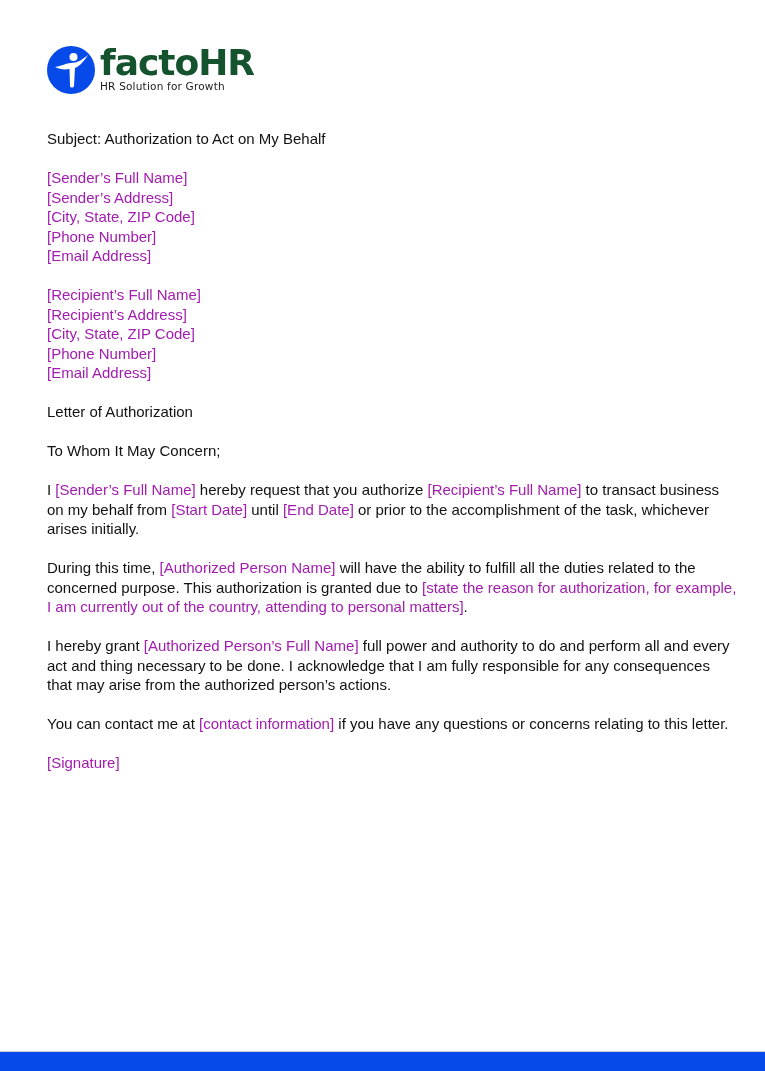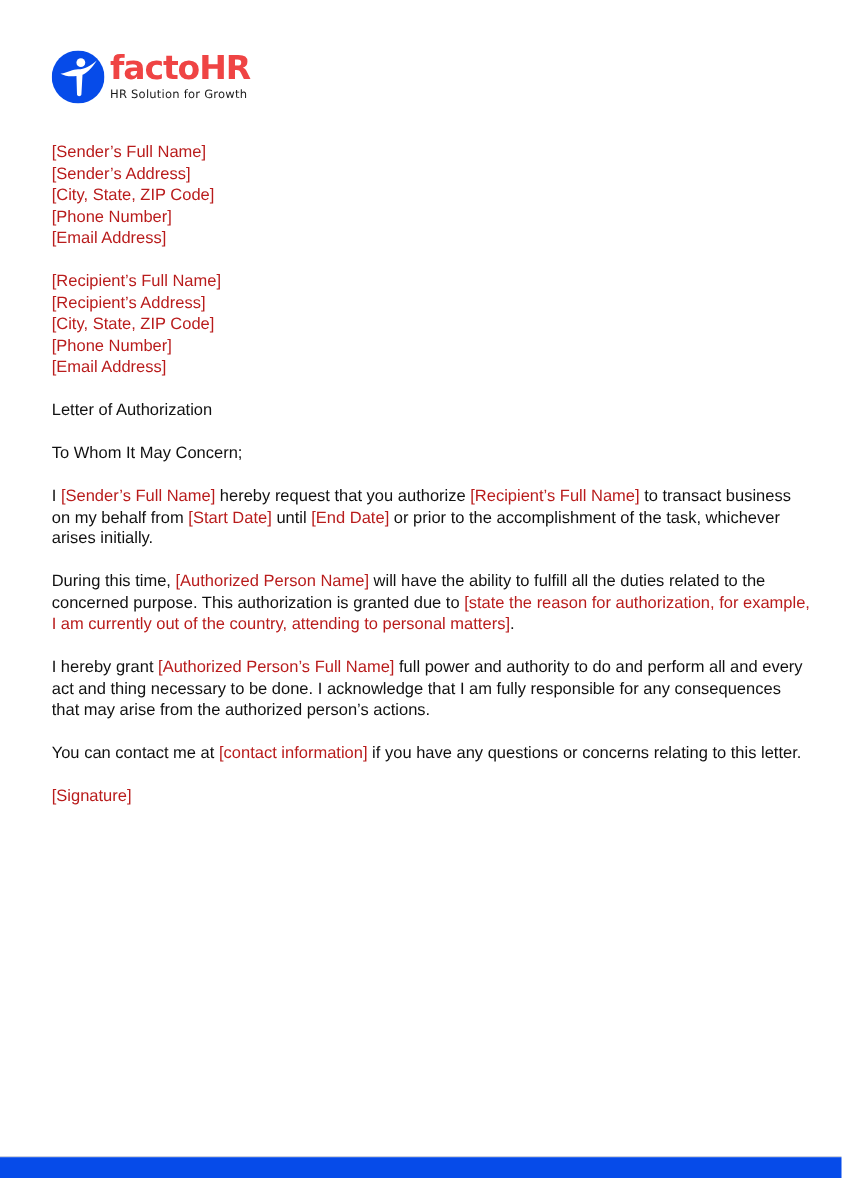--- a/index.html
+++ b/index.html
@@ -7,47 +7,48 @@
     width: 765px; height: 1071px; position: relative; overflow: hidden;
     background: #ffffff;
     font-family: "Liberation Sans", sans-serif;
     color: #111111;
   }
   .logo { position: absolute; left: 47px; top: 46px; height: 50px; display: flex; align-items: flex-start; }
   .logo-mark { width: 48px; height: 48px; }
   .logo-text { margin-left: 5px; margin-top: -3px; }
   .logo-name {
     font-family: "DejaVu Sans", sans-serif; font-weight: bold;
-    font-size: 30px; letter-spacing: -1px; color: #ef4444; line-height: 40px;
+    font-size: 36px; letter-spacing: -1px; color: #14532d; line-height: 40px;
   }
   .logo-tag { font-family: "DejaVu Sans", sans-serif; font-size: 10.5px; color: #1a1a1a; margin-top: -3px; letter-spacing: 0.2px; }
 
   .doc { position: absolute; left: 47px; top: 129px; width: 690px; font-size: 15px; line-height: 19.5px; }
   .doc p { margin: 0 0 19.5px 0; }
-  .ph { color: #b91c1c; }
+  .ph { color: #a21caf; }
   .line { display: block; }
   .footer-line { position: absolute; left: 0; right: 0; top: 1051px; height: 1px; background: #c9ccd6; }
   .footer-bar { position: absolute; left: 0; right: 0; top: 1052px; bottom: 0; background: #064be9; }
 </style>
 </head>
 <body>
 
 <div class="logo">
   <svg class="logo-mark" viewBox="0 0 48 48">
     <circle cx="24" cy="24" r="24" fill="#064be9"></circle>
     <circle cx="26.5" cy="11" r="4" fill="#ffffff"></circle>
     <path d="M8 21 C15 20, 19 17, 24 17 C30 17, 35 14, 41 9 C36 17, 31 21, 28 22 L27 40 C26.5 42, 23.5 42, 23 40 L22.5 23 C17 24, 12 23, 8 21 Z" fill="#ffffff"></path>
   </svg>
   <div class="logo-text">
     <div class="logo-name">factoHR</div>
     <div class="logo-tag">HR Solution for Growth</div>
   </div>
 </div>
 
 <div class="doc">
+  <p>Subject: Authorization to Act on My Behalf</p>
 
   <p>
     <span class="line ph">[Sender’s Full Name]</span>
     <span class="line ph">[Sender’s Address]</span>
     <span class="line ph">[City, State, ZIP Code]</span>
     <span class="line ph">[Phone Number]</span>
     <span class="line ph">[Email Address]</span>
   </p>
 
 

